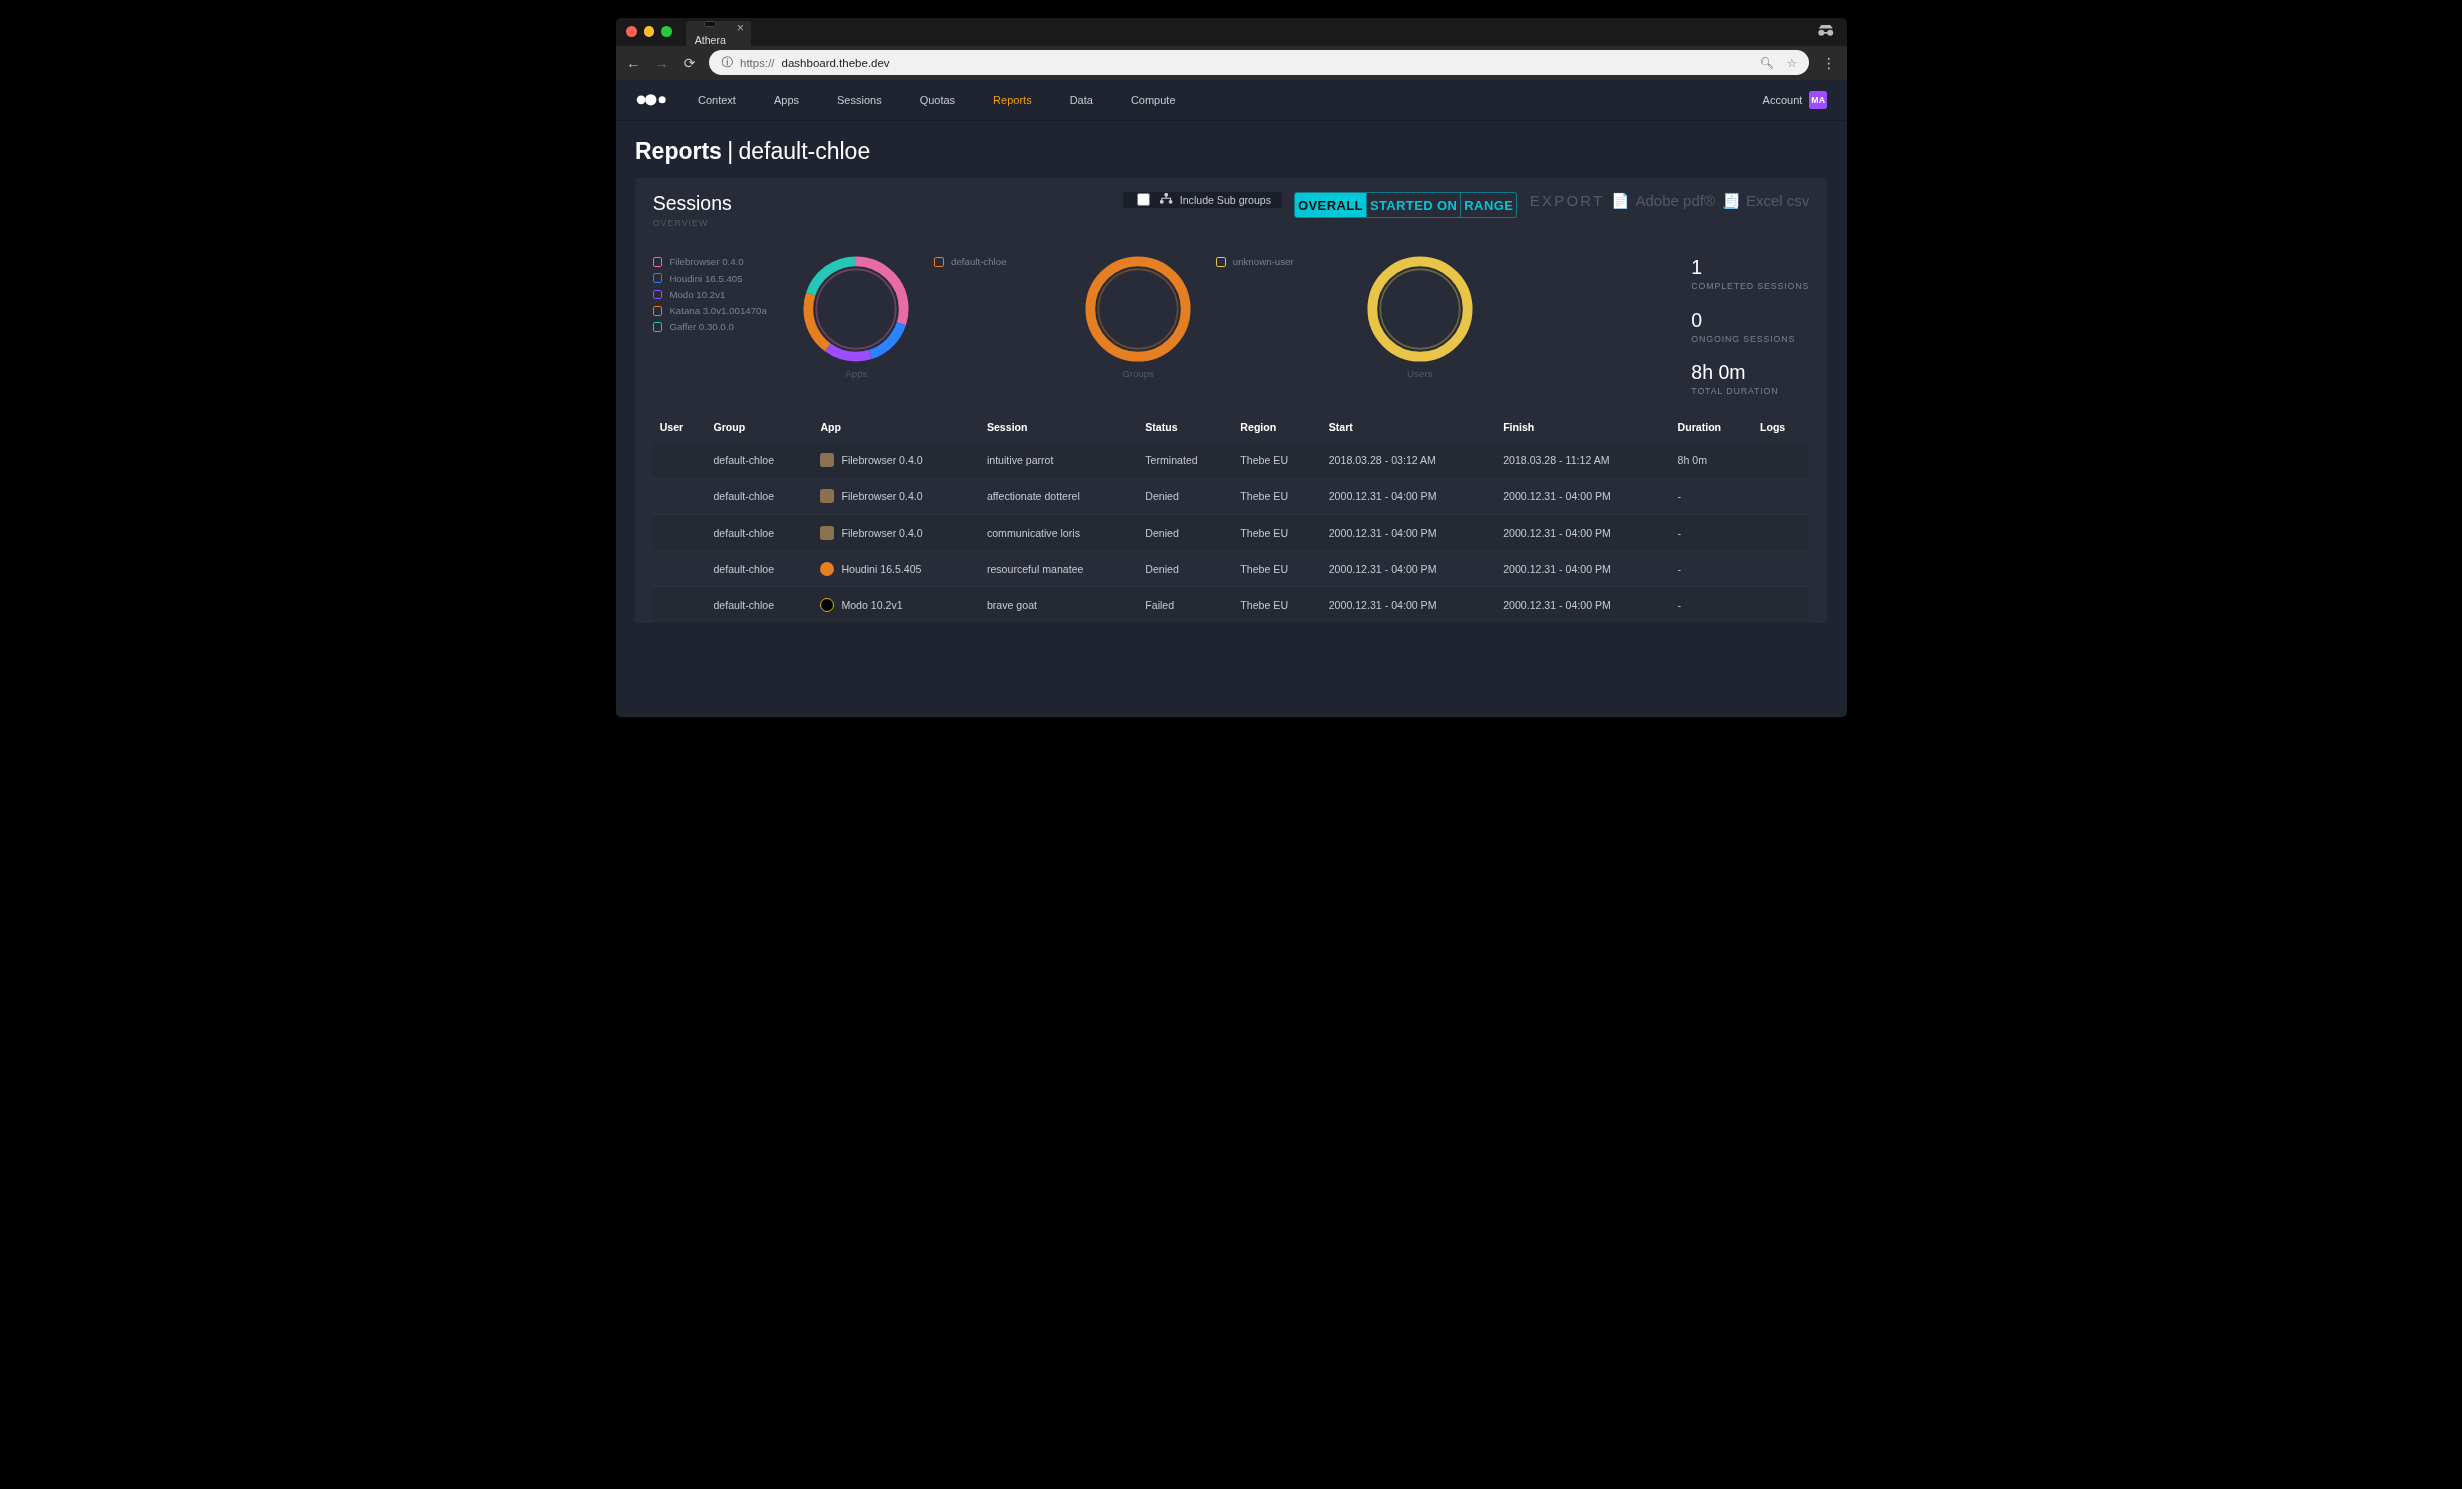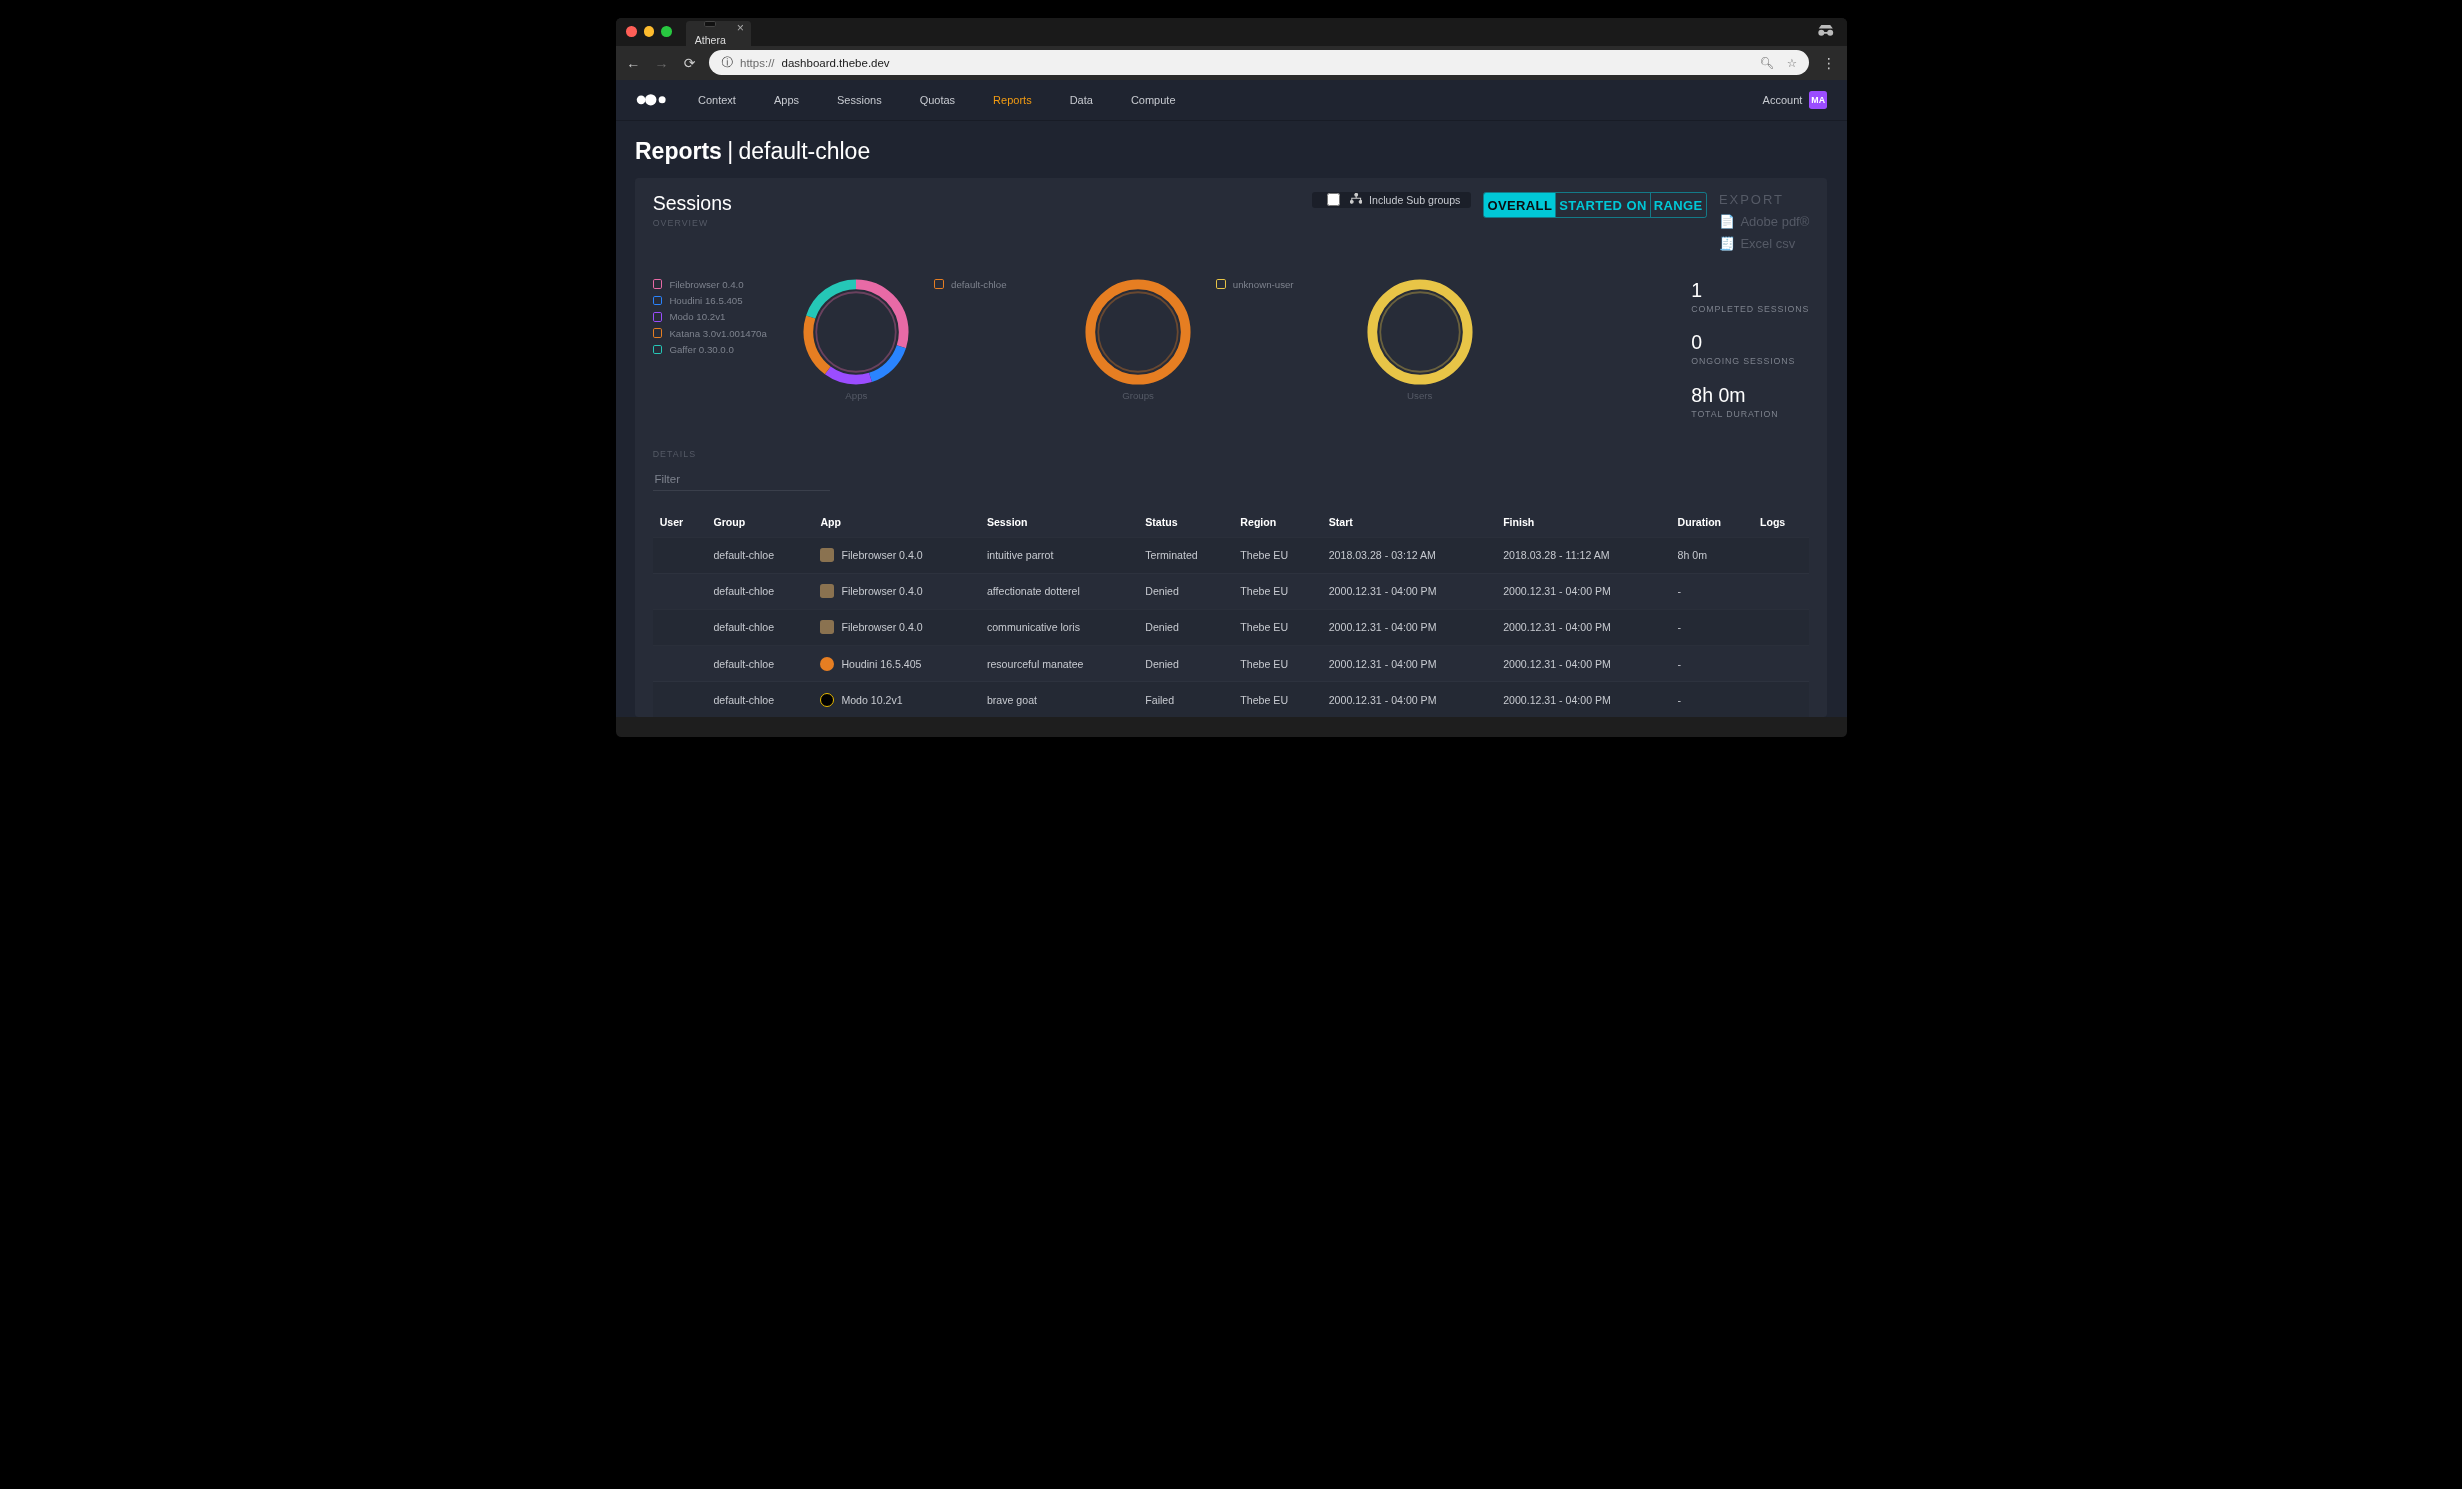--- a/index.html
+++ b/index.html
@@ -59,21 +59,21 @@
   .panel-head{display:flex;align-items:flex-start;}
   .panel-head-left h2{margin:0;font-size:19.5px;font-weight:300;color:#fff;}
   .subhead{font-size:8.8px;letter-spacing:.12em;color:var(--text-faint);margin-top:3.5px;}
   .panel-head-right{margin-left:auto;display:flex;align-items:flex-start;gap:12.4px;}
   .subgroups{display:flex;align-items:center;gap:7px;background:#1b1f29;height:16px;padding:0 10.6px;border-radius:3px;color:var(--text);font-size:10.6px;}
   .subgroups input{accent-color:#888;}
   .seg{display:flex;height:26.5px;border:0.9px solid rgba(0,200,215,.5);border-radius:2.7px;overflow:hidden;}
   .seg button{border:none;background:transparent;color:var(--cyan);font-size:13px;letter-spacing:.03em;padding:0 3px;cursor:pointer;font-weight:600;}
   .seg button+button{border-left:0.9px solid rgba(0,200,215,.5);}
   .seg button.on{background:var(--cyan);color:#0b0d11;}
-  .export-col{display:flex;flex-direction:column;align-items:flex-start;gap:7px;color:var(--text-faint);font-size:13px;}
+  .export-col{display:flex;flex-direction:row;align-items:flex-start;gap:7px;color:var(--text-faint);font-size:15px;}
   .export-btn{display:flex;align-items:center;gap:5.3px;cursor:pointer;}
 
   .charts{display:flex;gap:25px;margin-top:28px;align-items:flex-start;}
   .chartblock{display:flex;gap:17.7px;}
   .legend{display:flex;flex-direction:column;gap:5.3px;min-width:133px;}
   .legend-row{display:flex;align-items:center;gap:7px;font-size:9.7px;color:var(--text-dim);}
   .sw{width:9.7px;height:9.7px;border:1.8px solid;border-radius:1.8px;}
   .donut{position:relative;}
   .donut svg{display:block;}
   .chart-label{text-align:center;font-size:9.7px;color:var(--text-faint);margin-top:5.3px;}
@@ -296,26 +296,20 @@
                 <div class="stat-num">0</div>
                 <div class="stat-label">ONGOING SESSIONS</div>
               </div>
               <div>
                 <div class="stat-num">8h 0m</div>
                 <div class="stat-label">TOTAL DURATION</div>
               </div>
             </div>
           </div>
 
-      <div class="details-head">
-        <div class="subhead">DETAILS</div>
-        <div class="filter">
-          <input placeholder="Filter" style="">
-        </div>
-      </div>
 
       <table>
         <thead>
               <tr id="thead-row">
                 <th>User</th>
                 <th>Group</th>
                 <th>App</th>
                 <th>Session</th>
                 <th>Status</th>
                 <th>Region</th>

